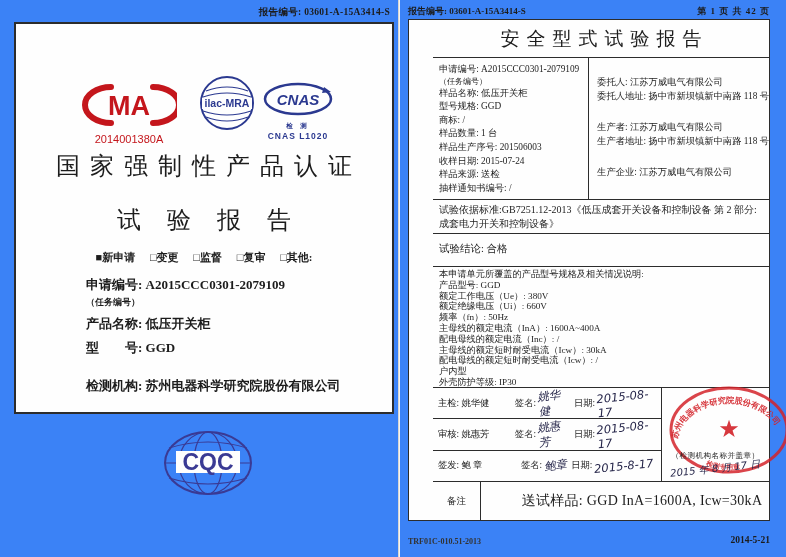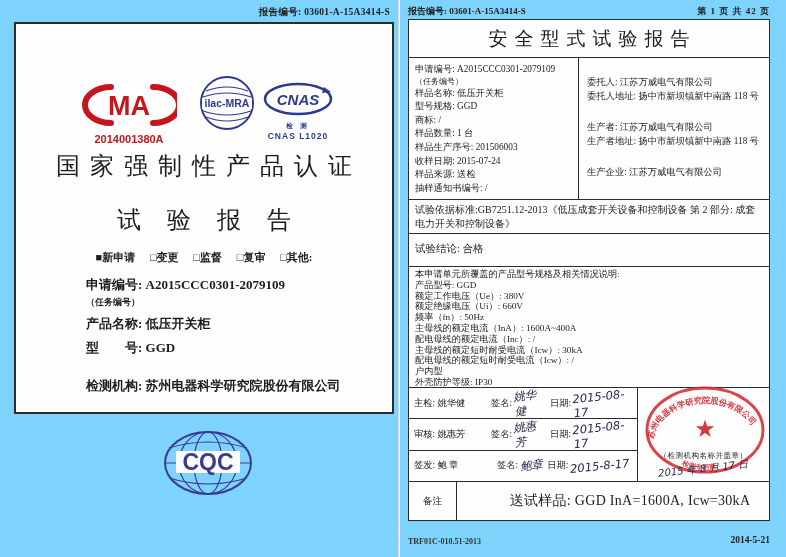--- a/index.html
+++ b/index.html
@@ -4,48 +4,48 @@
 <style>
   * { margin:0; padding:0; box-sizing:border-box; }
   html,body { width:786px; height:557px; }
   body {
     position:relative; overflow:hidden;
     background:#f6f5f2;
     font-family:"Liberation Serif","DejaVu Serif",serif;
     color:#1c1c1c;
     -webkit-font-smoothing:antialiased;
   }
-  .page { position:absolute; top:0; background:#7dd3fc; }
+  .page { position:absolute; top:0; background:#3b82f6; }
   .page-left  { left:0;   width:399px; height:557px; border-right:1px solid #d8d6d2; }
   .page-right { left:400px; width:386px; height:557px; }
 
   
   .lp-repno { position:absolute; top:6px; right:8px; font-size:9.5px; font-weight:bold; letter-spacing:.3px; }
   .lp-frame { position:absolute; left:14px; top:22px; width:380px; height:392px; border:2px solid #2c2c2c; background:#fefefe; }
   .lp-logos { position:absolute; left:0; top:48px; width:100%; height:90px; }
   .cma-wrap { position:absolute; left:58px; top:10px; width:110px; text-align:center; }
-  .cma-no { font-family:"Liberation Sans",sans-serif; font-size:11px; font-weight:bold; color:#c4161c; margin-top:1px; }
+  .cma-no { font-family:"Liberation Sans",sans-serif; font-size:11px; font-weight:normal; color:#c4161c; margin-top:1px; }
   .ilac-wrap { position:absolute; left:182px; top:2px; }
   .cnas-wrap { position:absolute; left:244px; top:10px; width:76px; text-align:center; color:#2b3990; }
   .cnas-sub  { font-size:6.5px; letter-spacing:3px; font-weight:bold; margin-top:0px; }
   .cnas-code { font-family:"Liberation Sans",sans-serif; font-size:8.5px; font-weight:bold; letter-spacing:1px; }
   .lp-title1 { position:absolute; left:0; top:126px; width:100%; text-align:center; font-size:24px; letter-spacing:10px; text-indent:10px; }
   .lp-title2 { position:absolute; left:0; top:180px; width:100%; text-align:center; font-size:24px; letter-spacing:26px; text-indent:26px; }
   .lp-checks { position:absolute; left:0; top:226px; width:100%; text-align:center; font-size:11px; font-weight:bold; }
   .lp-checks .cb { margin:0 6px; white-space:nowrap; }
   .lp-fields { position:absolute; left:70px; top:252px; font-size:13px; font-weight:bold; }
   .lp-fields .fl { margin-bottom:6px; }
   .lp-tasknote { font-size:9px; font-weight:bold; margin-top:-4px; }
   .lp-gap { height:14px; }
   .cqc-wrap { position:absolute; left:146px; top:406px; }
 
   
   .rp-head-left  { position:absolute; left:8px;  top:5px; font-size:9px; font-weight:bold; }
   .rp-head-right { position:absolute; right:16px; top:5px; font-size:9px; font-weight:bold; letter-spacing:1px; }
-  .rt { position:absolute; left:8px; top:19px; width:362px; height:502px; border:1.5px solid #2c2c2c; display:flex; flex-direction:column; background:#fefefe; }
+  .rt { position:absolute; left:8px; top:19px; width:362px; height:502px; border:1.5px solid #2c2c2c; display:flex; flex-direction:column; background:#fefefe;padding-left:24px; }
   .rt-title { height:38px; border-bottom:1px solid #2c2c2c; display:flex; align-items:center; justify-content:center;
               font-size:19px; letter-spacing:7px; text-indent:7px; }
   .rt-info { height:142px; border-bottom:1px solid #2c2c2c; display:flex; }
   .rt-info-left { width:170px; border-right:1px solid #2c2c2c; padding:5px 0 0 6px; font-size:9.3px; }
   .rt-info-left .ln { line-height:13.6px; white-space:nowrap; }
   .rt-info-left .ln.note { font-size:8px; line-height:10px; }
   .rt-info-right { flex:1; padding:17px 0 0 8px; font-size:9.3px; }
   .rt-info-right .ln { line-height:14px; white-space:nowrap; }
   .rt-info-right .ln.gap { margin-bottom:17px; }
   .rt-standard { height:34px; border-bottom:1px solid #2c2c2c; padding:3px 6px 0 6px; font-size:10px; line-height:14px; }

